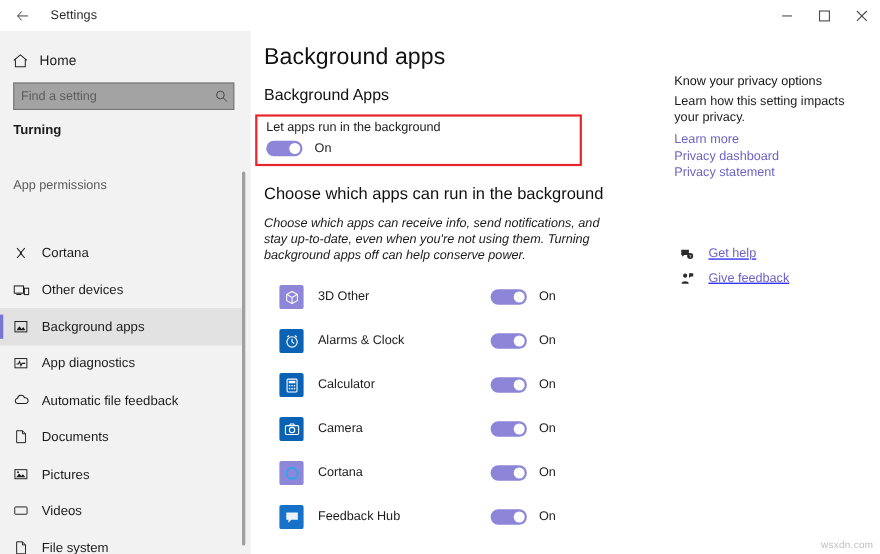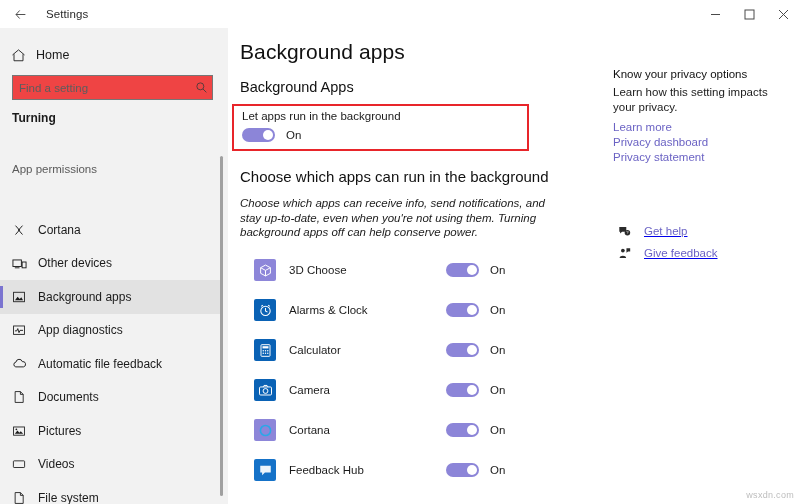--- a/index.html
+++ b/index.html
@@ -78,21 +78,21 @@
   }
   .home-label {
     font-size: 12.5px;
     color: #1b1b1b;
   }
   .search-wrap {
     position: absolute;
     top: 47px; left: 12px;
     width: 201px; height: 25px;
     border: 1px solid #767676;
-    background: #ef4444;
+    background: #a3a3a3;
     display: flex; align-items: center;
   }
   .search-input {
     flex: 1;
     border: none; outline: none;
     font-family: "Liberation Sans", sans-serif;
     font-size: 11.5px;
     color: #1b1b1b;
     padding: 0 6px;
     background: transparent;
@@ -490,21 +490,21 @@
 
     <div class="apps">
 
       <div class="app-row">
         <div class="app-icon" style="background:#8d86d9;">
           <svg width="15" height="15" viewBox="0 0 16 16">
             <path d="M8 2.2 L13.2 5 V11 L8 13.8 L2.8 11 V5 Z" stroke="#ffffff" stroke-width="1.05" fill="none" stroke-linejoin="round"></path>
             <path d="M2.8 5 L8 7.9 L13.2 5 M8 7.9 V13.8" stroke="#ffffff" stroke-width="1.05" fill="none"></path>
           </svg>
         </div>
-        <div class="app-name">3D Choose</div>
+        <div class="app-name">3D Other</div>
         <div class="app-toggle">
           <div class="toggle">
             <div class="knob"></div>
           </div>
           <div class="toggle-text">On</div>
         </div>
       </div>
 
       <div class="app-row">
         <div class="app-icon" style="background:#0a62b5;">

